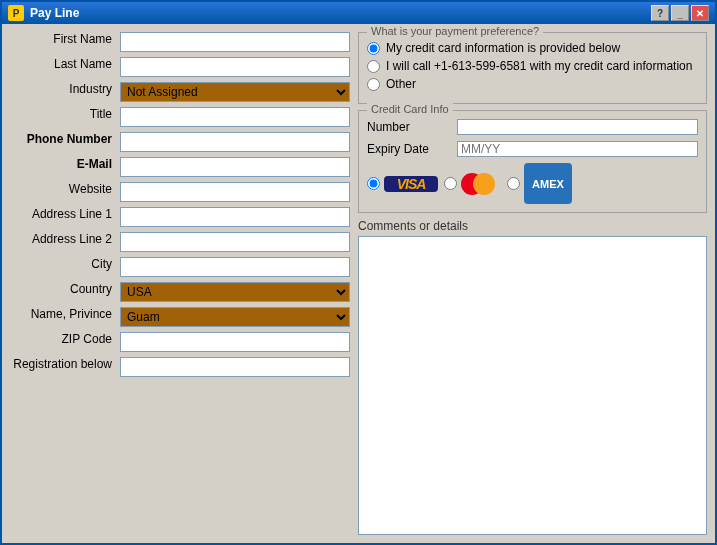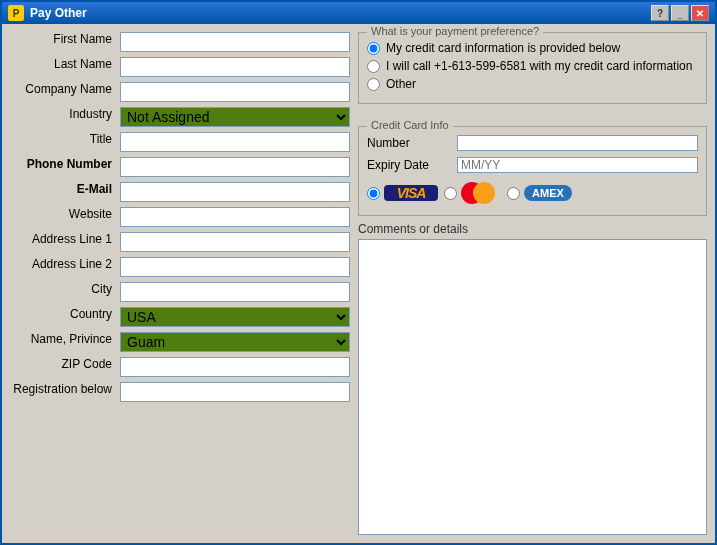--- a/index.html
+++ b/index.html
@@ -112,23 +112,23 @@
       background: white;
       padding: 1px 3px;
       font-size: 12px;
       outline: none;
     }
 
     .form-select {
       flex: 1;
       height: 20px;
       border: 1px solid #7f9db9;
-      background: #4d7c0f;
+      background: #a16207;
       padding: 0 2px;
-      font-size: 14px;
+      font-size: 12px;
       outline: none;
     }
 
     
     .payment-group {
       background: #d4d0c8;
       border: 1px solid #a0a0a0;
       padding: 8px;
       position: relative;
     }
@@ -153,21 +153,21 @@
 
     .radio-row input[type=radio] {
       margin: 0;
     }
 
     .credit-card-group {
       background: #d4d0c8;
       border: 1px solid #a0a0a0;
       padding: 8px;
       position: relative;
-      margin-top: 16px;
+      margin-top: 0;
     }
 
     .cc-row {
       display: flex;
       align-items: center;
       margin-bottom: 6px;
     }
 
     .cc-label {
       width: 90px;
@@ -250,23 +250,23 @@
       height: 22px;
       border-radius: 50%;
       background: #f79e1b;
       position: absolute;
       left: 12px;
     }
 
     
     .amex-card {
       width: 48px;
-      height: 16px;
+      height: 41px;
       background: #2671b9;
-      border-radius: 11px;
+      border-radius: 4px;
       display: flex;
       align-items: center;
       justify-content: center;
       color: white;
       font-weight: bold;
       font-size: 11px;
     }
 
     .comments-group {
       flex: 1;
@@ -326,21 +326,21 @@
   </style>
 </head>
 <body>
 
 <div class="window">
 
   <div class="titlebar">
     <div class="titlebar-icon">
       <span>P</span>
     </div>
-    <span class="titlebar-title">Pay Other</span>
+    <span class="titlebar-title">Pay Line</span>
     <div class="titlebar-buttons">
       <div class="titlebar-btn">?</div>
       <div class="titlebar-btn">_</div>
       <div class="titlebar-btn close">✕</div>
     </div>
   </div>
 
   <div class="content">
 
     <div class="left-panel">
@@ -348,24 +348,20 @@
       <div class="form-row">
         <label class="form-label">First Name</label>
         <input class="form-input" type="text" value="" style="">
       </div>
 
       <div class="form-row">
         <label class="form-label">Last Name</label>
         <input class="form-input" type="text" value="" style="">
       </div>
 
-      <div class="form-row">
-        <label class="form-label">Company Name</label>
-        <input class="form-input" type="text" value="" style="">
-      </div>
 
       <div class="form-row">
         <label class="form-label">Industry</label>
         <select class="form-select">
           <option>Not Assigned</option>
         </select>
       </div>
 
       <div class="form-row">
         <label class="form-label">Title</label>

